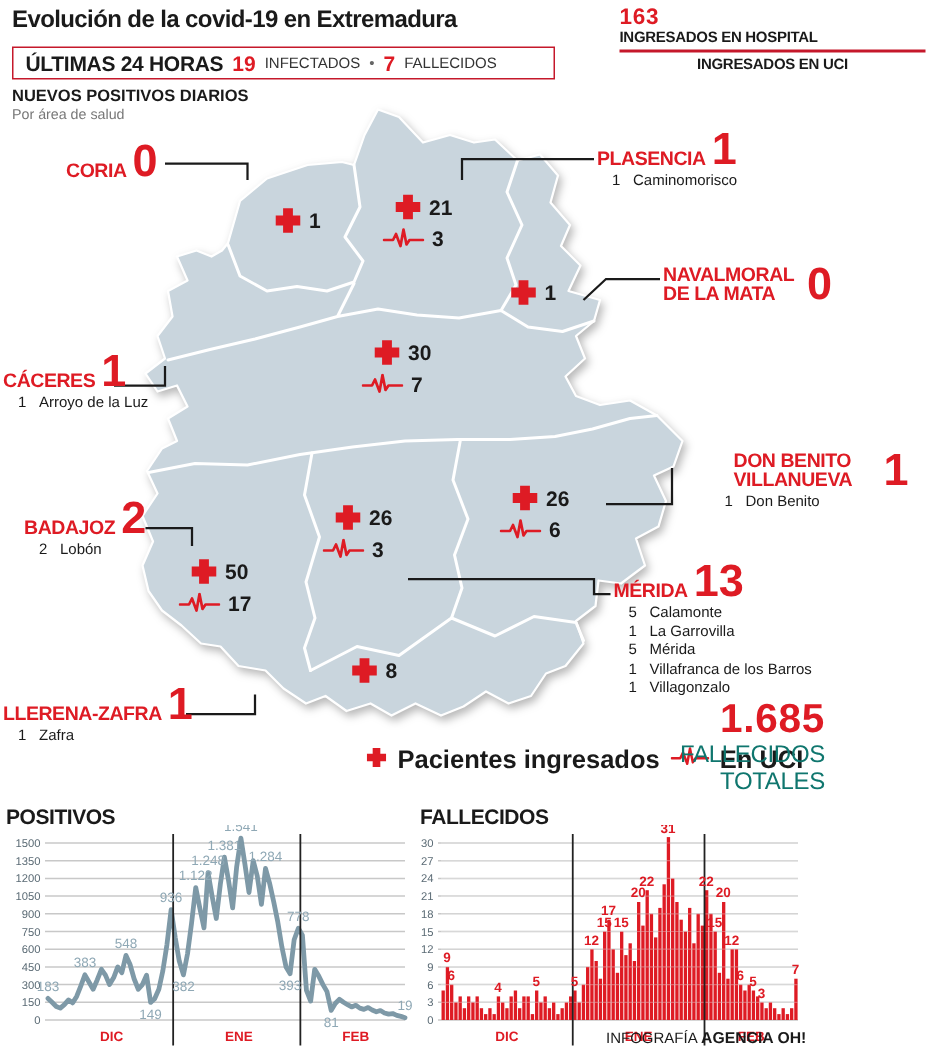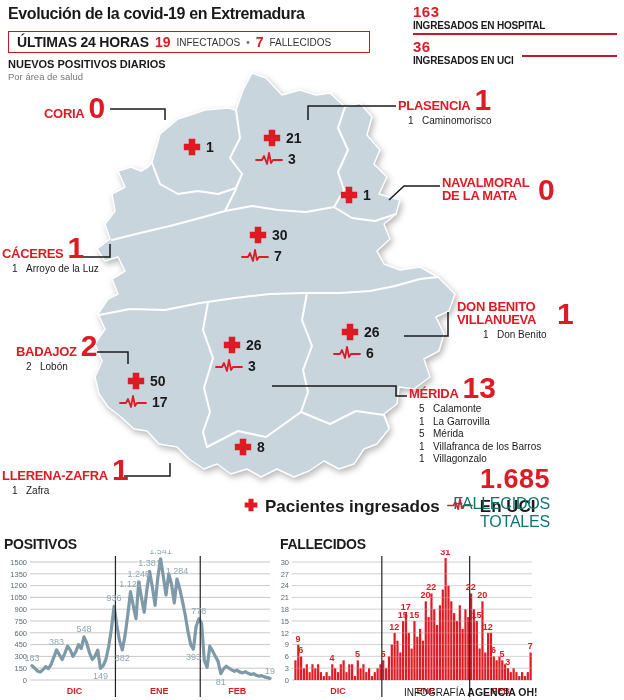--- a/index.html
+++ b/index.html
@@ -4,21 +4,21 @@
 <style>
   html,body{margin:0;padding:0;background:#fff;}
   .page{position:relative;width:624px;height:700px;background:#fff;overflow:hidden;
         font-family:"Liberation Sans",sans-serif;color:#1a1a1a;}
   
   .title{position:absolute;left:8px;top:5px;font-size:16px;font-weight:bold;letter-spacing:-0.4px;}
   .stats{position:absolute;left:413px;top:3px;width:204px;}
   .stat-value{font-size:15px;font-weight:bold;color:#de1b24;letter-spacing:0.5px;}
   .stat-label{font-size:10px;font-weight:bold;color:#1a1a1a;letter-spacing:-0.2px;}
   .stat-rule{height:2px;background:#c5182b;margin-top:2px;margin-bottom:3px;}
-  .stat-line{display:flex;align-items:flex-start;}
+  .stat-line{display:flex;align-items:center;flex-direction:column;}
   .stat-line .stat-rule2{flex:1;height:2px;background:#c5182b;margin-left:8px;margin-bottom:1px;}
   .last24{position:absolute;left:8px;top:31px;width:344px;height:20px;border:1px solid #c5182b;
           display:flex;align-items:center;gap:6px;padding:0 8px;}
   .l24-big{font-size:14px;font-weight:bold;letter-spacing:-0.2px;}
   .l24-num{font-size:14px;font-weight:bold;color:#de1b24;}
   .l24-small{font-size:10px;color:#333;}
   .l24-dot{font-size:10px;color:#666;}
   .section-title{position:absolute;left:8px;top:58px;font-size:11px;font-weight:bold;}
   .section-sub{position:absolute;left:8px;top:71px;font-size:9.5px;color:#777;}
   
@@ -33,21 +33,21 @@
   .al-subs{margin-top:3px;color:#1a1a1a;font-size:10px;line-height:12.5px;margin-left:10px;}
   .sub-row{display:flex;}
   .sub-n{width:14px;}
   #al-coria{left:44px;top:96px;}
   #al-plasencia{left:398px;top:88px;}
   #al-navalmoral{left:442px;top:176px;}
   #al-navalmoral .al-nm{width:92px;}
   #al-navalmoral .al-top,#al-donbenito .al-top{align-items:flex-end;}
   #al-caceres{left:2px;top:236px;}
   #al-donbenito{left:457px;top:300px;}
-  #al-donbenito .al-nm{width:96px;}
+  #al-donbenito .al-nm{width:96px;margin-left:32px;}
   #al-donbenito .al-subs{margin-left:26px;}
   #al-badajoz{left:16px;top:334px;}
   #al-merida{left:409px;top:376px;}
   #al-llerena{left:2px;top:458px;}
   .legend{position:absolute;left:244px;top:497px;display:flex;align-items:center;gap:7px;}
   .legend-label{font-size:17px;font-weight:bold;color:#1a1a1a;}
   .totals{position:absolute;left:398px;top:464px;width:152px;text-align:right;}
   .totals-value{font-size:27px;font-weight:bold;color:#de1b24;letter-spacing:0.5px;}
   .totals-label{font-size:16px;font-weight:normal;color:#0f766e;letter-spacing:-0.2px;}
   
@@ -71,21 +71,20 @@
 
   <div class="title">Evolución de la covid-19 en Extremadura</div>
 
   <div class="stats">
     <div>
       <div class="stat-value">163</div>
       <div class="stat-label">INGRESADOS EN HOSPITAL</div>
       <div class="stat-rule"></div>
     </div>
     <div>
-      <div class="stat-value">36</div>
       <div class="stat-line">
         <div class="stat-label">INGRESADOS EN UCI</div>
         <div class="stat-rule2"></div>
       </div>
     </div>
   </div>
 
   <div class="last24">
     <span class="l24-big">ÚLTIMAS 24 HORAS</span>
     <span class="l24-num">19</span>

